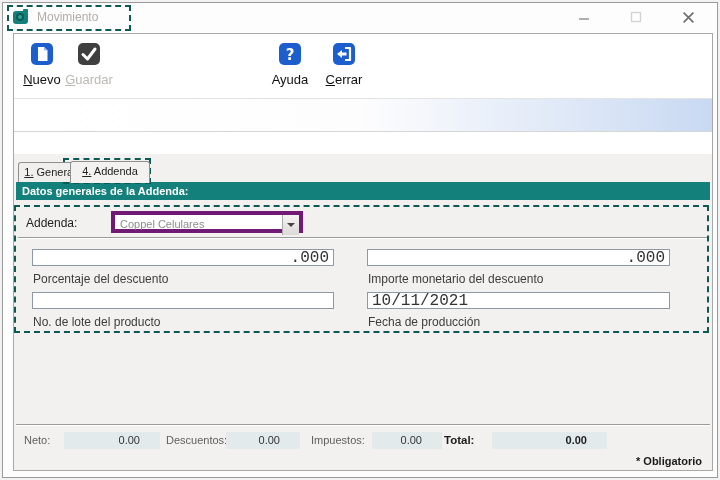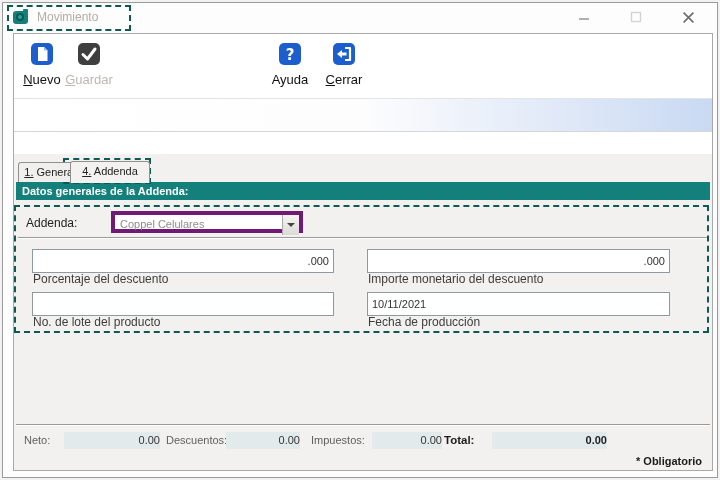--- a/index.html
+++ b/index.html
@@ -59,36 +59,36 @@
   .combo-btn { position:absolute; right:0; top:0; width:17px; height:20px; background:linear-gradient(#f5f4f2,#dcdad7);
                border-left:1px solid #aaa; display:flex; align-items:center; justify-content:center; }
   .combo-arrow { width:0; height:0; border-left:4px solid transparent; border-right:4px solid transparent; border-top:4px solid #444; }
 
   
   .groove { position:absolute; height:2px; border-top:1px solid #9a9a9a; border-bottom:1px solid #ffffff; }
   .groove-form { left:4px; top:203px; width:690px; }
   .groove-status { left:2px; top:390px; width:694px; }
 
   
-  .tinput { position:absolute; height:24px; background:#fff; border:1px solid #8d9aa5; font-family:Liberation Sans, sans-serif;
-            font-size:11px; color:#333; padding:0 4px; }
+  .tinput { position:absolute; height:17px; background:#fff; border:1px solid #8d9aa5; font-family:Liberation Mono, monospace;
+            font-size:16px; color:#333; padding:0 4px; }
   .tinput.right { text-align:right; }
   .in-pct  { left:18px;  top:215px; width:302px; }
   .in-imp  { left:353px; top:215px; width:303px; }
   .in-lote { left:18px;  top:258px; width:302px; }
   .in-fecha{ left:353px; top:258px; width:303px; }
   .lb-pct  { left:19px;  top:238px; }
   .lb-imp  { left:354px; top:238px; }
   .lb-lote { left:19px;  top:281px; }
   .lb-fecha{ left:354px; top:281px; }
 
   
   .sb-label { position:absolute; top:400px; font-size:11px; color:#5f5f5f; }
   .sb-box { position:absolute; top:398px; height:17px; background:#e3eaec; font-size:11px; color:#333;
-            text-align:right; line-height:17px; padding-right:0; }
+            text-align:right; line-height:17px; padding-right:20px; }
   .sb-neto-l{left:10px;} .sb-neto-b{left:50px;width:96px;}
   .sb-desc-l{left:152px;} .sb-desc-b{left:212px;width:74px;}
   .sb-imp-l{left:297px;} .sb-imp-b{left:358px;width:70px;}
   .sb-tot-l{left:430px; font-weight:bold; color:#1c1c1c; font-size:11.5px;}
   .sb-tot-b{left:478px;width:115px; font-weight:bold; color:#1c1c1c;}
   .required-note { position:absolute; right:10px; top:421px; font-size:11px; font-weight:bold; color:#1a1a1a; }
 </style>
 </head>
 <body>
 

